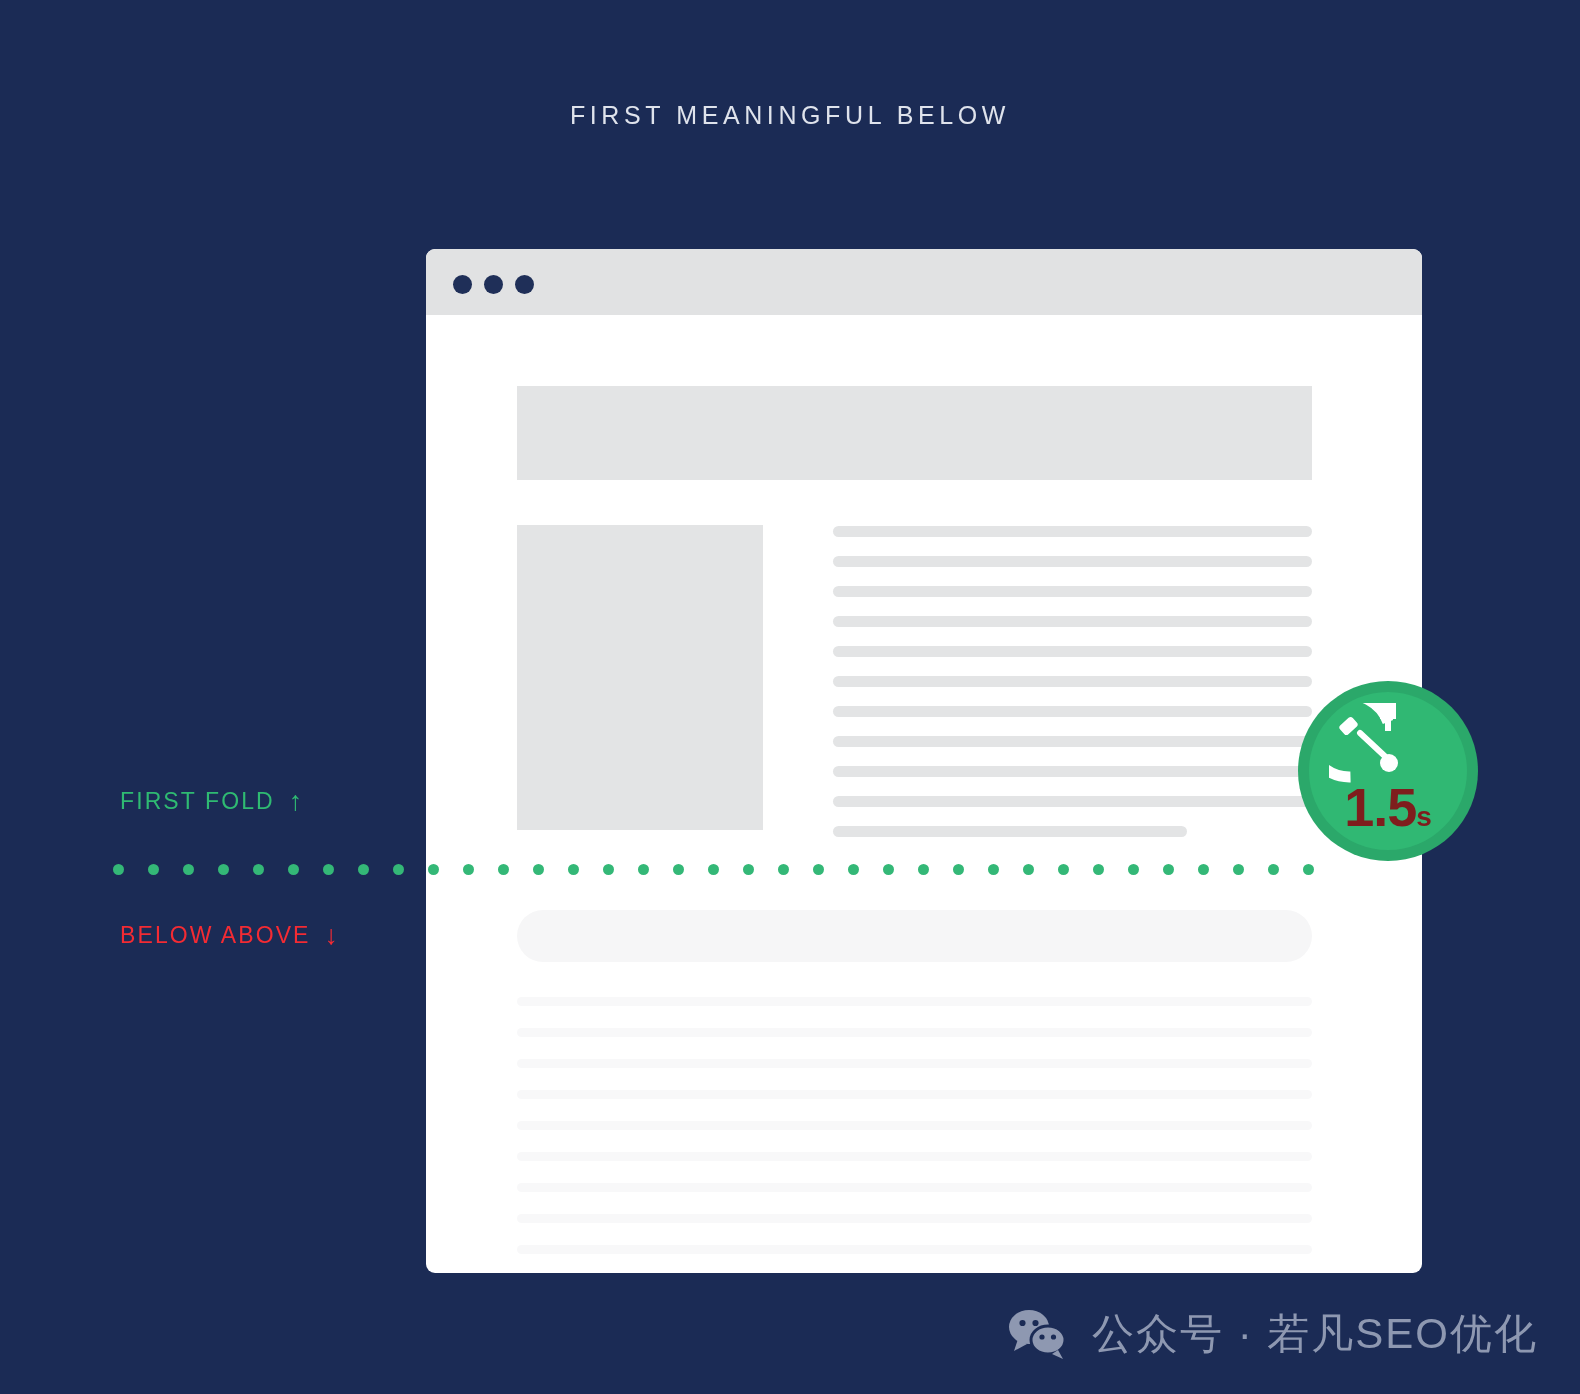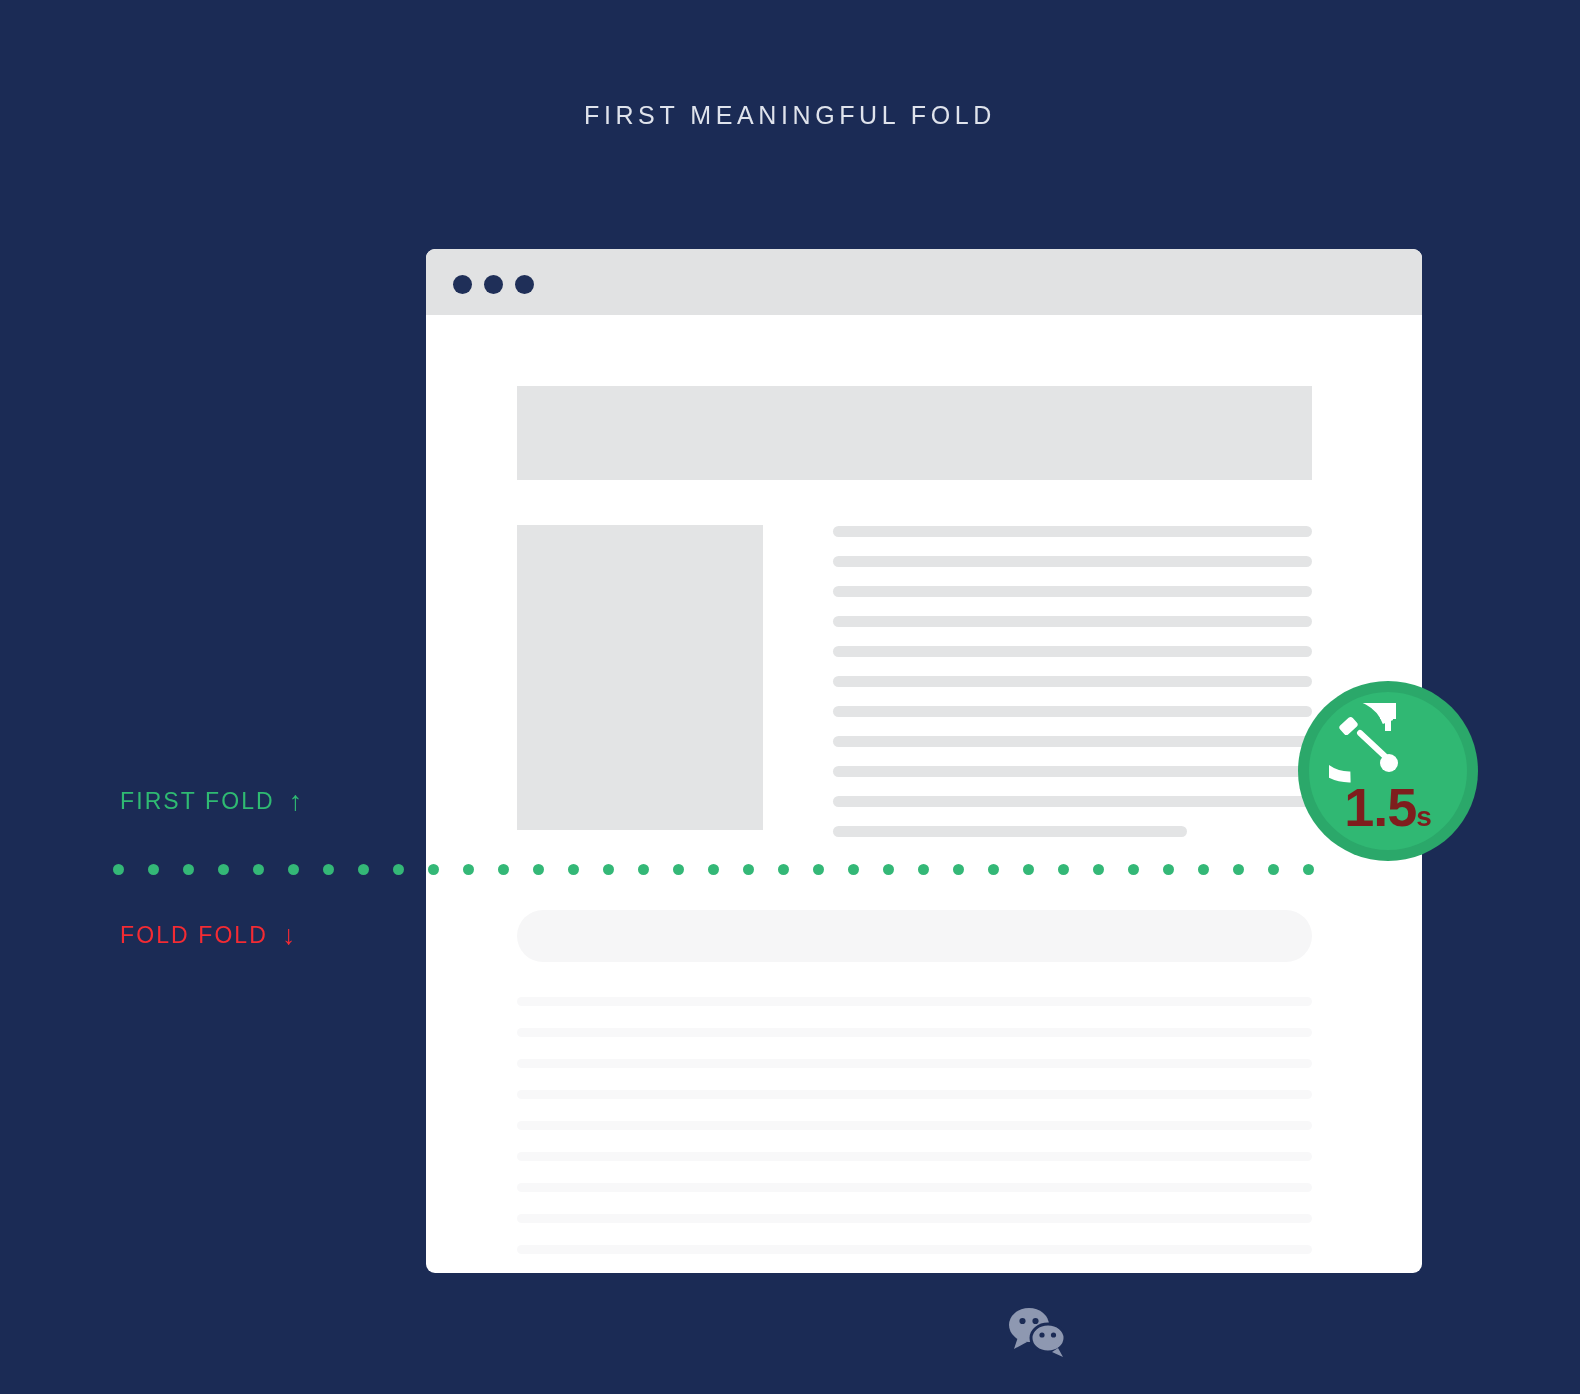--- a/index.html
+++ b/index.html
@@ -223,21 +223,21 @@
   .watermark-text {
     font-size: 42px;
     letter-spacing: 2px;
     white-space: nowrap;
     color: #a3acc2;
   }
 </style>
 </head>
 <body>
 
-<div class="page-title">FIRST MEANINGFUL FOLD</div>
+<div class="page-title">FIRST MEANINGFUL BELOW</div>
 
 <div class="browser-window">
 
   <div class="browser-titlebar">
     <div class="window-dots">
       <div class="window-dot"></div>
       <div class="window-dot"></div>
       <div class="window-dot"></div>
     </div>
   </div>
@@ -277,21 +277,21 @@
 
   </div>
 </div>
 
 <div class="fold-label label-above">
   <span>FIRST FOLD</span>
   <span class="arrow">↑</span>
 </div>
 
 <div class="fold-label label-below">
-  <span>FOLD FOLD</span>
+  <span>BELOW ABOVE</span>
   <span class="arrow">↓</span>
 </div>
 
 <div class="fold-line" id="fold-line">
     <div class="fold-dot"></div>
     <div class="fold-dot"></div>
     <div class="fold-dot"></div>
     <div class="fold-dot"></div>
     <div class="fold-dot"></div>
     <div class="fold-dot"></div>
@@ -351,13 +351,14 @@
   <svg width="62" height="52" viewBox="0 0 62 52">
     <ellipse cx="21" cy="19" rx="20" ry="17" fill="#a3acc2"></ellipse>
     <path d="M 10 31 L 6 43 L 19 36 Z" fill="#a3acc2"></path>
     <circle cx="14.5" cy="15" r="3.1" fill="#1b2b55"></circle>
     <circle cx="27.5" cy="15" r="3.1" fill="#1b2b55"></circle>
     <ellipse cx="40" cy="32" rx="17" ry="14" fill="#a3acc2" stroke="#1b2b55" stroke-width="3"></ellipse>
     <path d="M 50 42 L 55 51 L 44 46 Z" fill="#a3acc2"></path>
     <circle cx="34" cy="29" r="2.6" fill="#1b2b55"></circle>
     <circle cx="45.5" cy="29" r="2.6" fill="#1b2b55"></circle>
   </svg>
+  <span class="watermark-text">公众号 · 若凡SEO优化</span>
 </div>
 
 </body></html>

